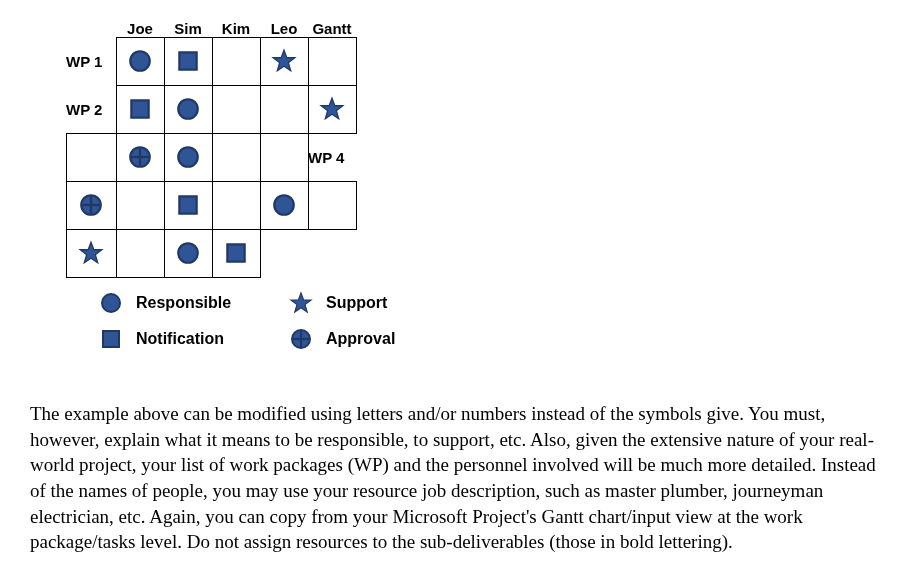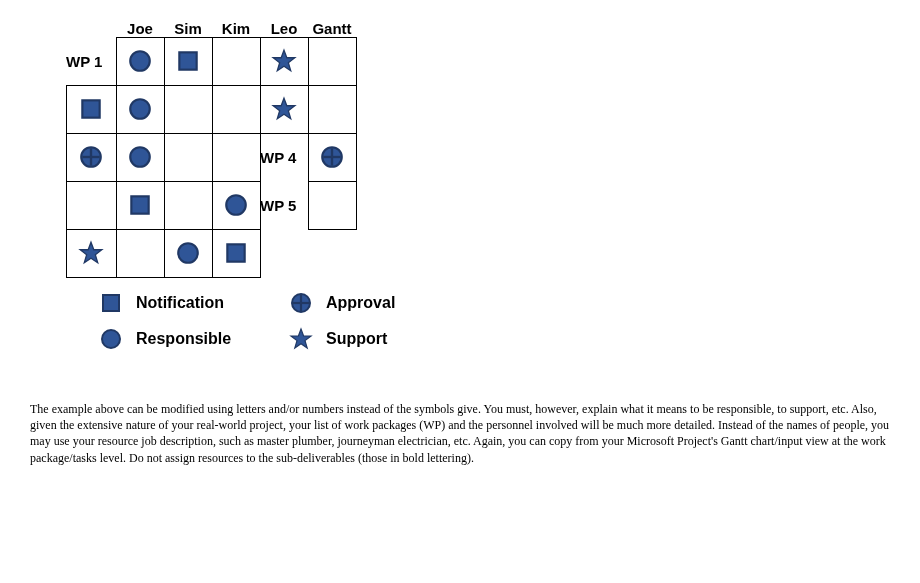--- a/index.html
+++ b/index.html
@@ -58,21 +58,21 @@
     margin-bottom: 12px;
   }
   .legend-item {
     display: flex;
     align-items: center;
     width: 190px;
   }
   .legend-item .sym { width: 30px; display:flex; justify-content:center; margin-right:10px;}
   .para {
     margin-top: 50px;
-    font-size: 12px;
+    font-size: 19px;
     line-height: 1.35;
     font-family: "Times New Roman", Times, serif;
   }
 </style>
 </head>
 <body>
 
 <div class="matrix-wrap">
 
   <div class="col-headers">
@@ -95,20 +95,21 @@
           <rect x="4" y="4" width="16" height="16" fill="#2F5597" stroke="#203864" stroke-width="2"></rect>
         </svg>
       </div>
       <div class="cell"></div>
       <div class="cell">
         <svg width="26" height="26" viewBox="0 0 24 24">
           <polygon points="12,2 14.6,9 22,9 16,13.6 18.2,21 12,16.8 5.8,21 8,13.6 2,9 9.4,9" fill="#2F5597" stroke="#203864" stroke-width="1.2"></polygon>
         </svg>
       </div>
       <div class="cell"></div>
+      <div class="rowlabel">WP 2</div>
       <div class="cell">
         <svg width="26" height="26" viewBox="0 0 24 24">
           <rect x="4" y="4" width="16" height="16" fill="#2F5597" stroke="#203864" stroke-width="2"></rect>
         </svg>
       </div>
       <div class="cell">
         <svg width="26" height="26" viewBox="0 0 24 24">
           <circle cx="12" cy="12" r="9" fill="#2F5597" stroke="#203864" stroke-width="2"></circle>
         </svg>
       </div>
@@ -147,75 +148,74 @@
         <svg width="26" height="26" viewBox="0 0 24 24">
           <rect x="4" y="4" width="16" height="16" fill="#2F5597" stroke="#203864" stroke-width="2"></rect>
         </svg>
       </div>
       <div class="cell"></div>
       <div class="cell">
         <svg width="26" height="26" viewBox="0 0 24 24">
           <circle cx="12" cy="12" r="9" fill="#2F5597" stroke="#203864" stroke-width="2"></circle>
         </svg>
       </div>
-      <div class="rowlabel">WP 5</div>
       <div class="cell"></div>
       <div class="cell">
         <svg width="26" height="26" viewBox="0 0 24 24">
           <polygon points="12,2 14.6,9 22,9 16,13.6 18.2,21 12,16.8 5.8,21 8,13.6 2,9 9.4,9" fill="#2F5597" stroke="#203864" stroke-width="1.2"></polygon>
         </svg>
       </div>
       <div class="cell"></div>
       <div class="cell">
         <svg width="26" height="26" viewBox="0 0 24 24">
           <circle cx="12" cy="12" r="9" fill="#2F5597" stroke="#203864" stroke-width="2"></circle>
         </svg>
       </div>
       <div class="cell">
         <svg width="26" height="26" viewBox="0 0 24 24">
           <rect x="4" y="4" width="16" height="16" fill="#2F5597" stroke="#203864" stroke-width="2"></rect>
         </svg>
       </div>
     </div>
 
   <div class="legend">
+    <div class="legend-row">
+      <div class="legend-item">
+        <span class="sym">
+            <svg width="24" height="24" viewBox="0 0 24 24">
+              <circle cx="12" cy="12" r="9" fill="#2F5597" stroke="#203864" stroke-width="2"></circle>
+            </svg>
+          </span>
+        <span>Responsible</span>
+      </div>
+      <div class="legend-item">
+        <span class="sym">
+            <svg width="24" height="24" viewBox="0 0 24 24">
+              <polygon points="12,2 14.6,9 22,9 16,13.6 18.2,21 12,16.8 5.8,21 8,13.6 2,9 9.4,9" fill="#2F5597" stroke="#203864" stroke-width="1.2"></polygon>
+            </svg>
+          </span>
+        <span>Support</span>
+      </div>
+    </div>
     <div class="legend-row">
       <div class="legend-item">
         <span class="sym">
             <svg width="24" height="24" viewBox="0 0 24 24">
               <rect x="4" y="4" width="16" height="16" fill="#2F5597" stroke="#203864" stroke-width="2"></rect>
             </svg>
           </span>
         <span>Notification</span>
       </div>
       <div class="legend-item">
         <span class="sym">
             <svg width="24" height="24" viewBox="0 0 24 24">
               <circle cx="12" cy="12" r="9" fill="#2F5597" stroke="#203864" stroke-width="2"></circle>
               <line x1="12" y1="4" x2="12" y2="20" stroke="#203864" stroke-width="2.2"></line>
               <line x1="4" y1="12" x2="20" y2="12" stroke="#203864" stroke-width="2.2"></line>
             </svg>
           </span>
         <span>Approval</span>
       </div>
     </div>
-    <div class="legend-row">
-      <div class="legend-item">
-        <span class="sym">
-            <svg width="24" height="24" viewBox="0 0 24 24">
-              <circle cx="12" cy="12" r="9" fill="#2F5597" stroke="#203864" stroke-width="2"></circle>
-            </svg>
-          </span>
-        <span>Responsible</span>
-      </div>
-      <div class="legend-item">
-        <span class="sym">
-            <svg width="24" height="24" viewBox="0 0 24 24">
-              <polygon points="12,2 14.6,9 22,9 16,13.6 18.2,21 12,16.8 5.8,21 8,13.6 2,9 9.4,9" fill="#2F5597" stroke="#203864" stroke-width="1.2"></polygon>
-            </svg>
-          </span>
-        <span>Support</span>
-      </div>
-    </div>
   </div>
 </div>
 
 <p class="para">The example above can be modified using letters and/or numbers instead of the symbols give. You must, however, explain what it means to be responsible, to support, etc. Also, given the extensive nature of your real-world project, your list of work packages (WP) and the personnel involved will be much more detailed. Instead of the names of people, you may use your resource job description, such as master plumber, journeyman electrician, etc. Again, you can copy from your Microsoft Project's Gantt chart/input view at the work package/tasks level. Do not assign resources to the sub-deliverables (those in bold lettering).</p>
 
 </body></html>

